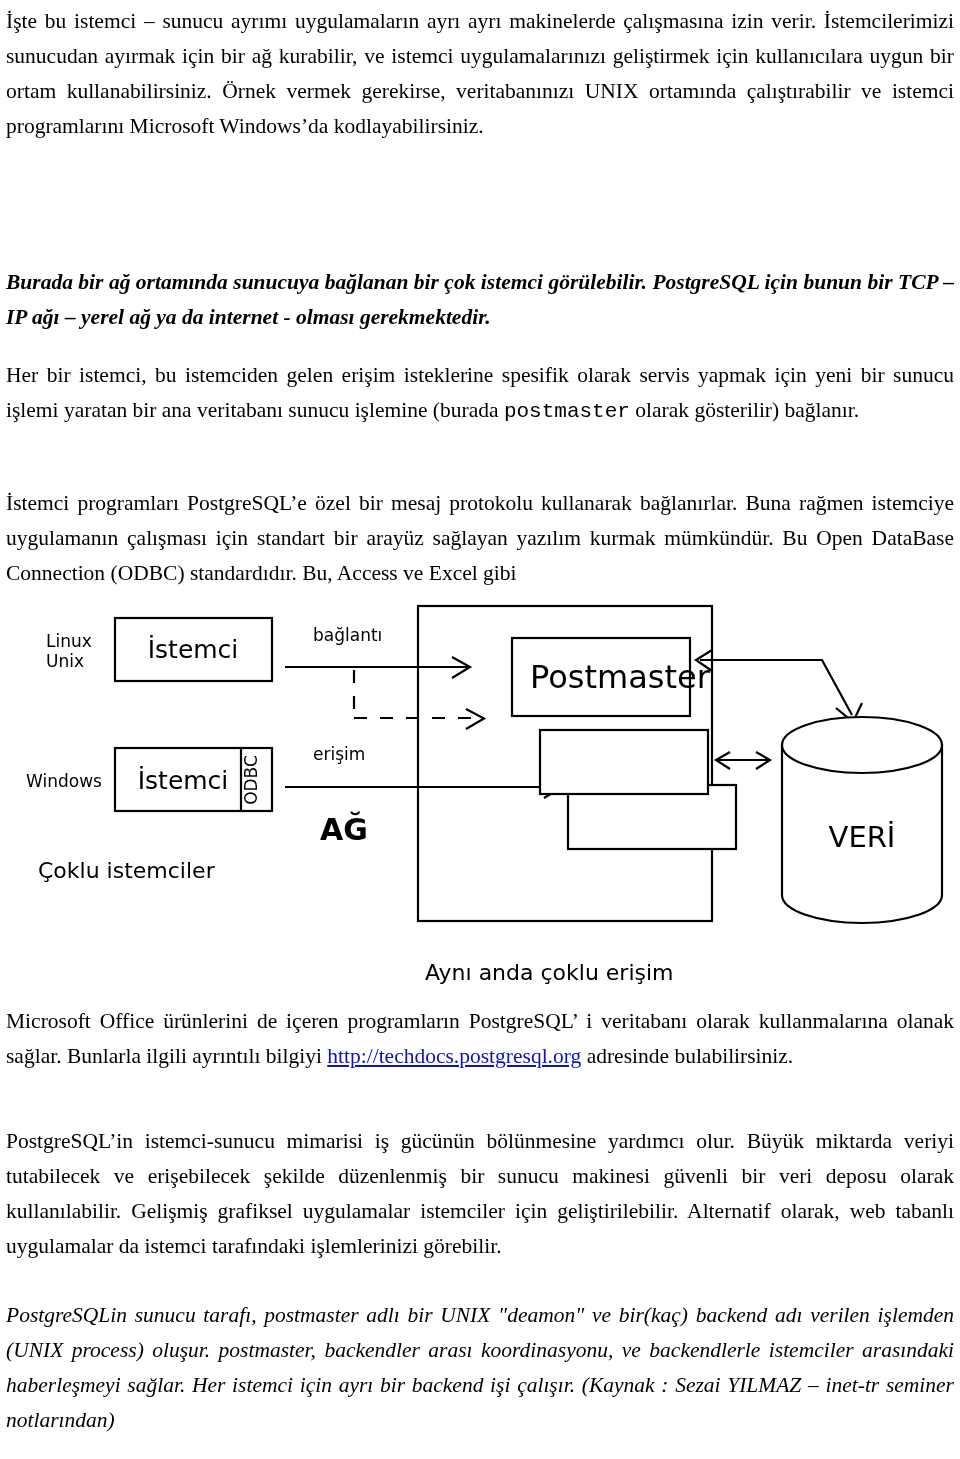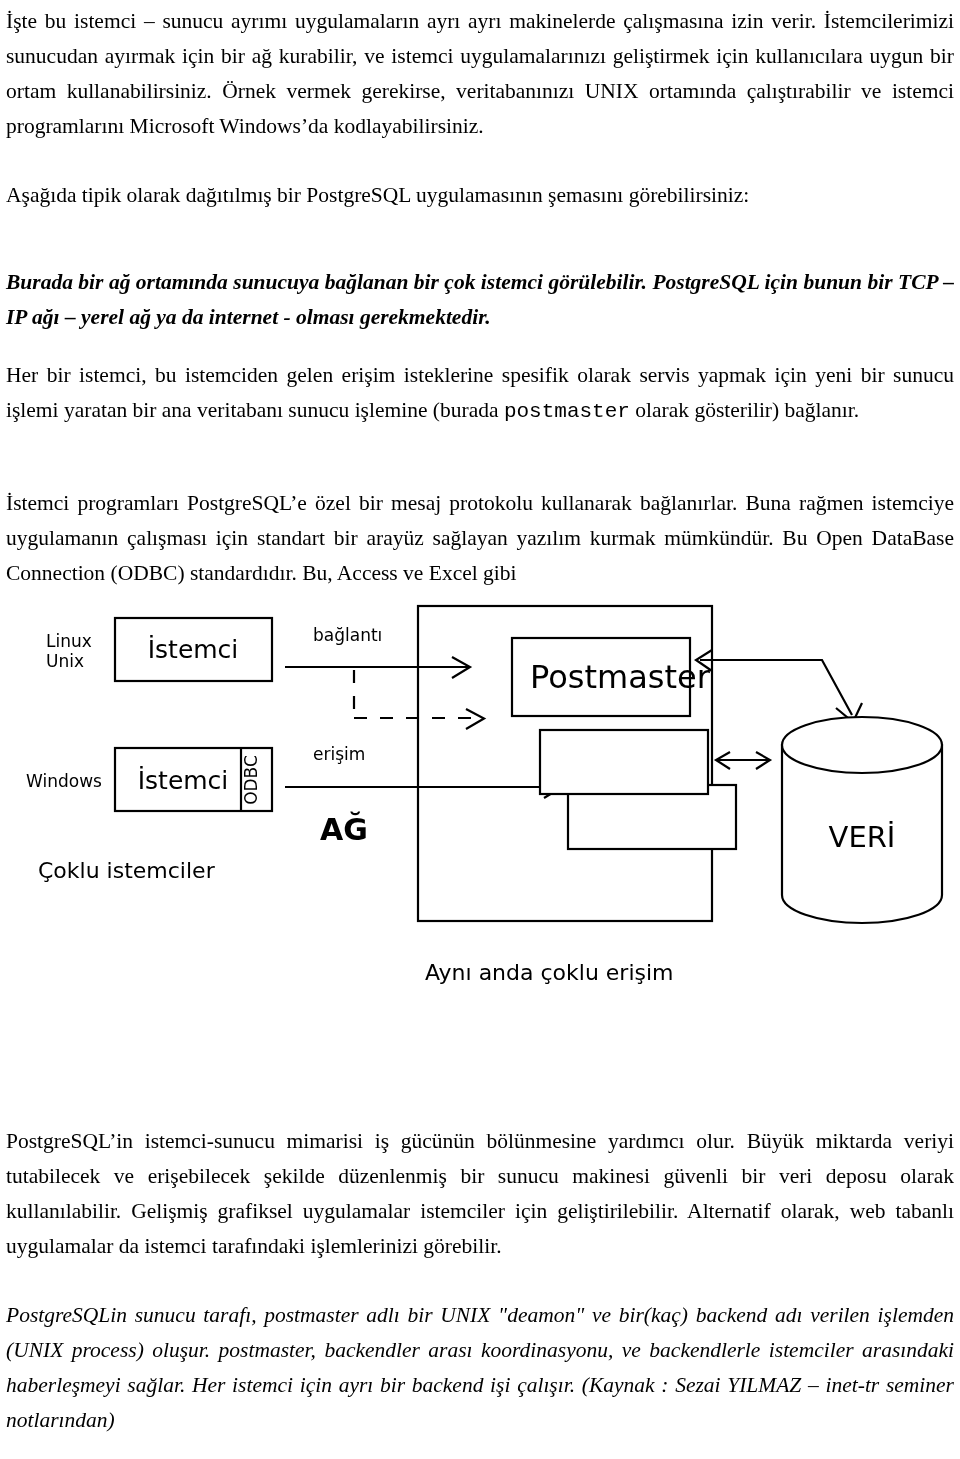--- a/index.html
+++ b/index.html
@@ -52,21 +52,20 @@
     fill: #000;
   }
 </style>
 </head>
 <body>
 
 <div class="page">
 
   <div class="para" style="left:6px; top:4px; width:948px;">İşte bu istemci – sunucu ayrımı uygulamaların ayrı ayrı makinelerde çalışmasına izin verir. İstemcilerimizi sunucudan ayırmak için bir ağ kurabilir, ve istemci uygulamalarınızı geliştirmek için kullanıcılara uygun bir ortam kullanabilirsiniz. Örnek vermek gerekirse, veritabanınızı UNIX ortamında çalıştırabilir ve istemci programlarını Microsoft Windows’da kodlayabilirsiniz.</div>
 
-  <div class="para noj" style="left:6px; top:178px; width:948px;">Aşağıda tipik olarak dağıtılmış bir PostgreSQL uygulamasının şemasını görebilirsiniz:</div>
 
   <div class="para italic" style="left:6px; top:265px; width:948px; font-weight:bold;">Burada bir ağ ortamında sunucuya bağlanan bir çok istemci görülebilir. PostgreSQL için bunun bir TCP – IP ağı – yerel ağ ya da internet - olması gerekmektedir.</div>
 
   <div class="para" style="left:6px; top:358px; width:948px;">
     <span>Her bir istemci, bu istemciden gelen erişim isteklerine spesifik olarak servis yapmak için yeni bir sunucu işlemi yaratan bir  ana veritabanı sunucu işlemine  (burada </span><span class="mono">postmaster</span><span> olarak gösterilir) bağlanır.</span>
   </div>
 
   <div class="para" style="left:6px; top:478px; width:948px;margin-top:8px;">İstemci programları PostgreSQL’e özel bir mesaj protokolu kullanarak bağlanırlar. Buna rağmen istemciye uygulamanın çalışması için standart bir arayüz  sağlayan yazılım kurmak mümkündür. Bu Open DataBase Connection (ODBC) standardıdır. Bu, Access ve Excel gibi</div>
 
   <div id="diagram">
@@ -116,18 +115,21 @@
       <polyline points="756,162 770,170 756,179" fill="none" stroke="#000000" stroke-width="2.2"></polyline>
 
       <path d="M 782 155 L 782 305 A 80 28 0 0 0 942 305 L 942 155 Z" fill="#ffffff" stroke="#000000" stroke-width="2.2"></path>
       <ellipse cx="862" cy="155" rx="80" ry="28" fill="#ffffff" stroke="#000000" stroke-width="2.2"></ellipse>
       <text class="dg-label" x="862" y="257" font-size="29" text-anchor="middle">VERİ</text>
 
       <text class="dg-label" x="425" y="390" font-size="22">Aynı anda çoklu erişim</text>
     </svg>
   </div>
 
+  <div class="para" style="left:6px; top:1004px; width:948px;">
+    <span>Microsoft Office ürünlerini de içeren programların PostgreSQL’ i veritabanı olarak kullanmalarına olanak sağlar. Bunlarla ilgili ayrıntılı bilgiyi </span><a class="link" href="#">http://techdocs.postgresql.org</a><span> adresinde bulabilirsiniz.</span>
+  </div>
 
   <div class="para" style="left:6px; top:1124px; width:948px;">PostgreSQL’in istemci-sunucu mimarisi iş gücünün bölünmesine yardımcı olur. Büyük miktarda veriyi tutabilecek ve erişebilecek şekilde düzenlenmiş bir sunucu makinesi güvenli bir veri deposu olarak kullanılabilir. Gelişmiş grafiksel uygulamalar istemciler için geliştirilebilir. Alternatif olarak, web tabanlı uygulamalar da istemci tarafındaki işlemlerinizi görebilir.</div>
 
   <div class="para italic" style="left:6px; top:1298px; width:948px;">PostgreSQLin sunucu tarafı, postmaster adlı bir UNIX "deamon" ve bir(kaç) backend adı verilen işlemden (UNIX process) oluşur. postmaster, backendler arası koordinasyonu, ve backendlerle istemciler arasındaki haberleşmeyi sağlar. Her istemci için ayrı bir backend işi çalışır. (Kaynak : Sezai YILMAZ – inet-tr seminer notlarından)</div>
 
 </div>
 
 </body></html>

